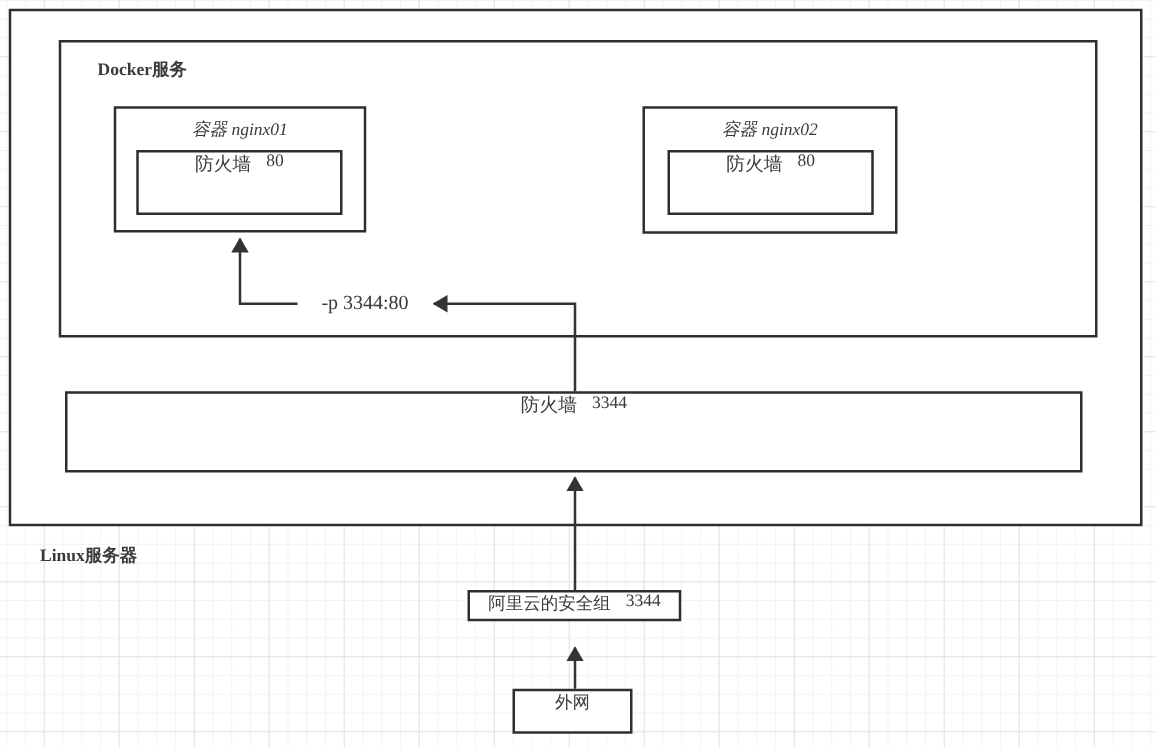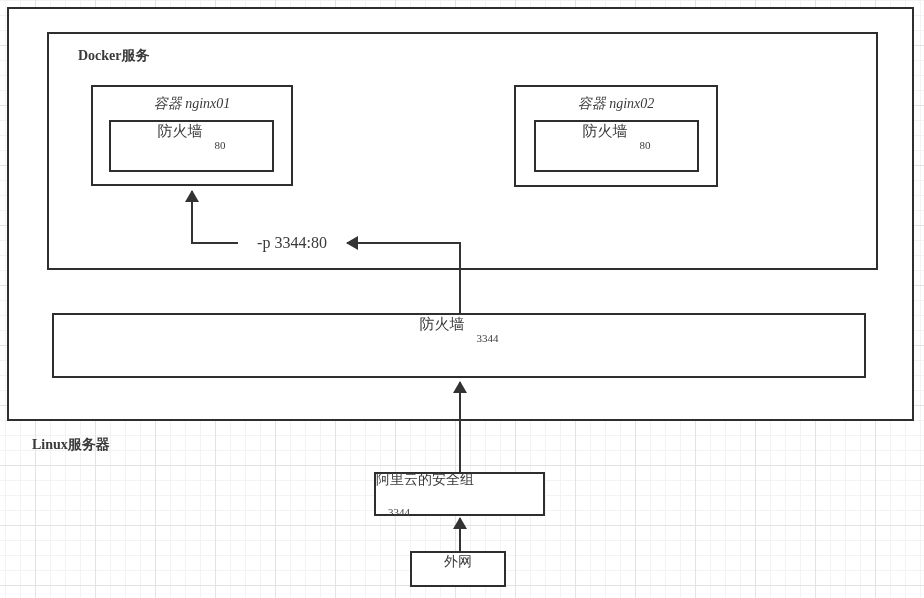--- a/index.html
+++ b/index.html
@@ -25,21 +25,21 @@
     background:var(--shape-fill,#fff);
   }
   .box-title{
     position:absolute;left:0;right:0;top:8px;
     text-align:center;font-size:14px;white-space:nowrap;font-style:italic;
   }
   .fw-box{
     display:flex;justify-content:center;
   }
   .fw-box .zh{font-size:15px;}
-  .fw-box .num{font-size:11px;margin-left:12px;margin-top:17px;}
+  .fw-box .num{font-size:14px;margin-left:12px;}
   .corner-label{
     position:absolute;font-size:14px;white-space:nowrap;font-weight:bold;
   }
   .edge-label{
     position:absolute;
     font-size:16px;text-align:center;white-space:nowrap;
     background:transparent;
   }
   .arrows{position:absolute;left:0;top:0;pointer-events:none;}
   .arrows path{stroke:var(--stroke,#333);stroke-width:2;fill:none;}
@@ -70,21 +70,21 @@
   <div class="shape fw-box" style="left:534px;top:120px;width:165px;height:52px;">
     <span class="zh">防火墙</span>
     <span class="num">80</span>
   </div>
 
   <div class="shape fw-box" style="left:52px;top:313px;width:814px;height:65px;">
     <span class="zh">防火墙</span>
     <span class="num">3344</span>
   </div>
 
-  <div class="shape fw-box" style="left:374px;top:472px;width:171px;height:44px;flex-direction:column;">
+  <div class="shape fw-box" style="left:374px;top:472px;width:171px;height:25px;">
     <span class="zh" style="font-size:14px;">阿里云的安全组</span>
     <span class="num">3344</span>
   </div>
 
   <div class="shape fw-box" style="left:410px;top:551px;width:96px;height:36px;">
     <span class="zh" style="font-size:14px;">外网</span>
   </div>
 
   <svg class="arrows" width="924" height="598" viewBox="0 0 924 598">
     <defs>

